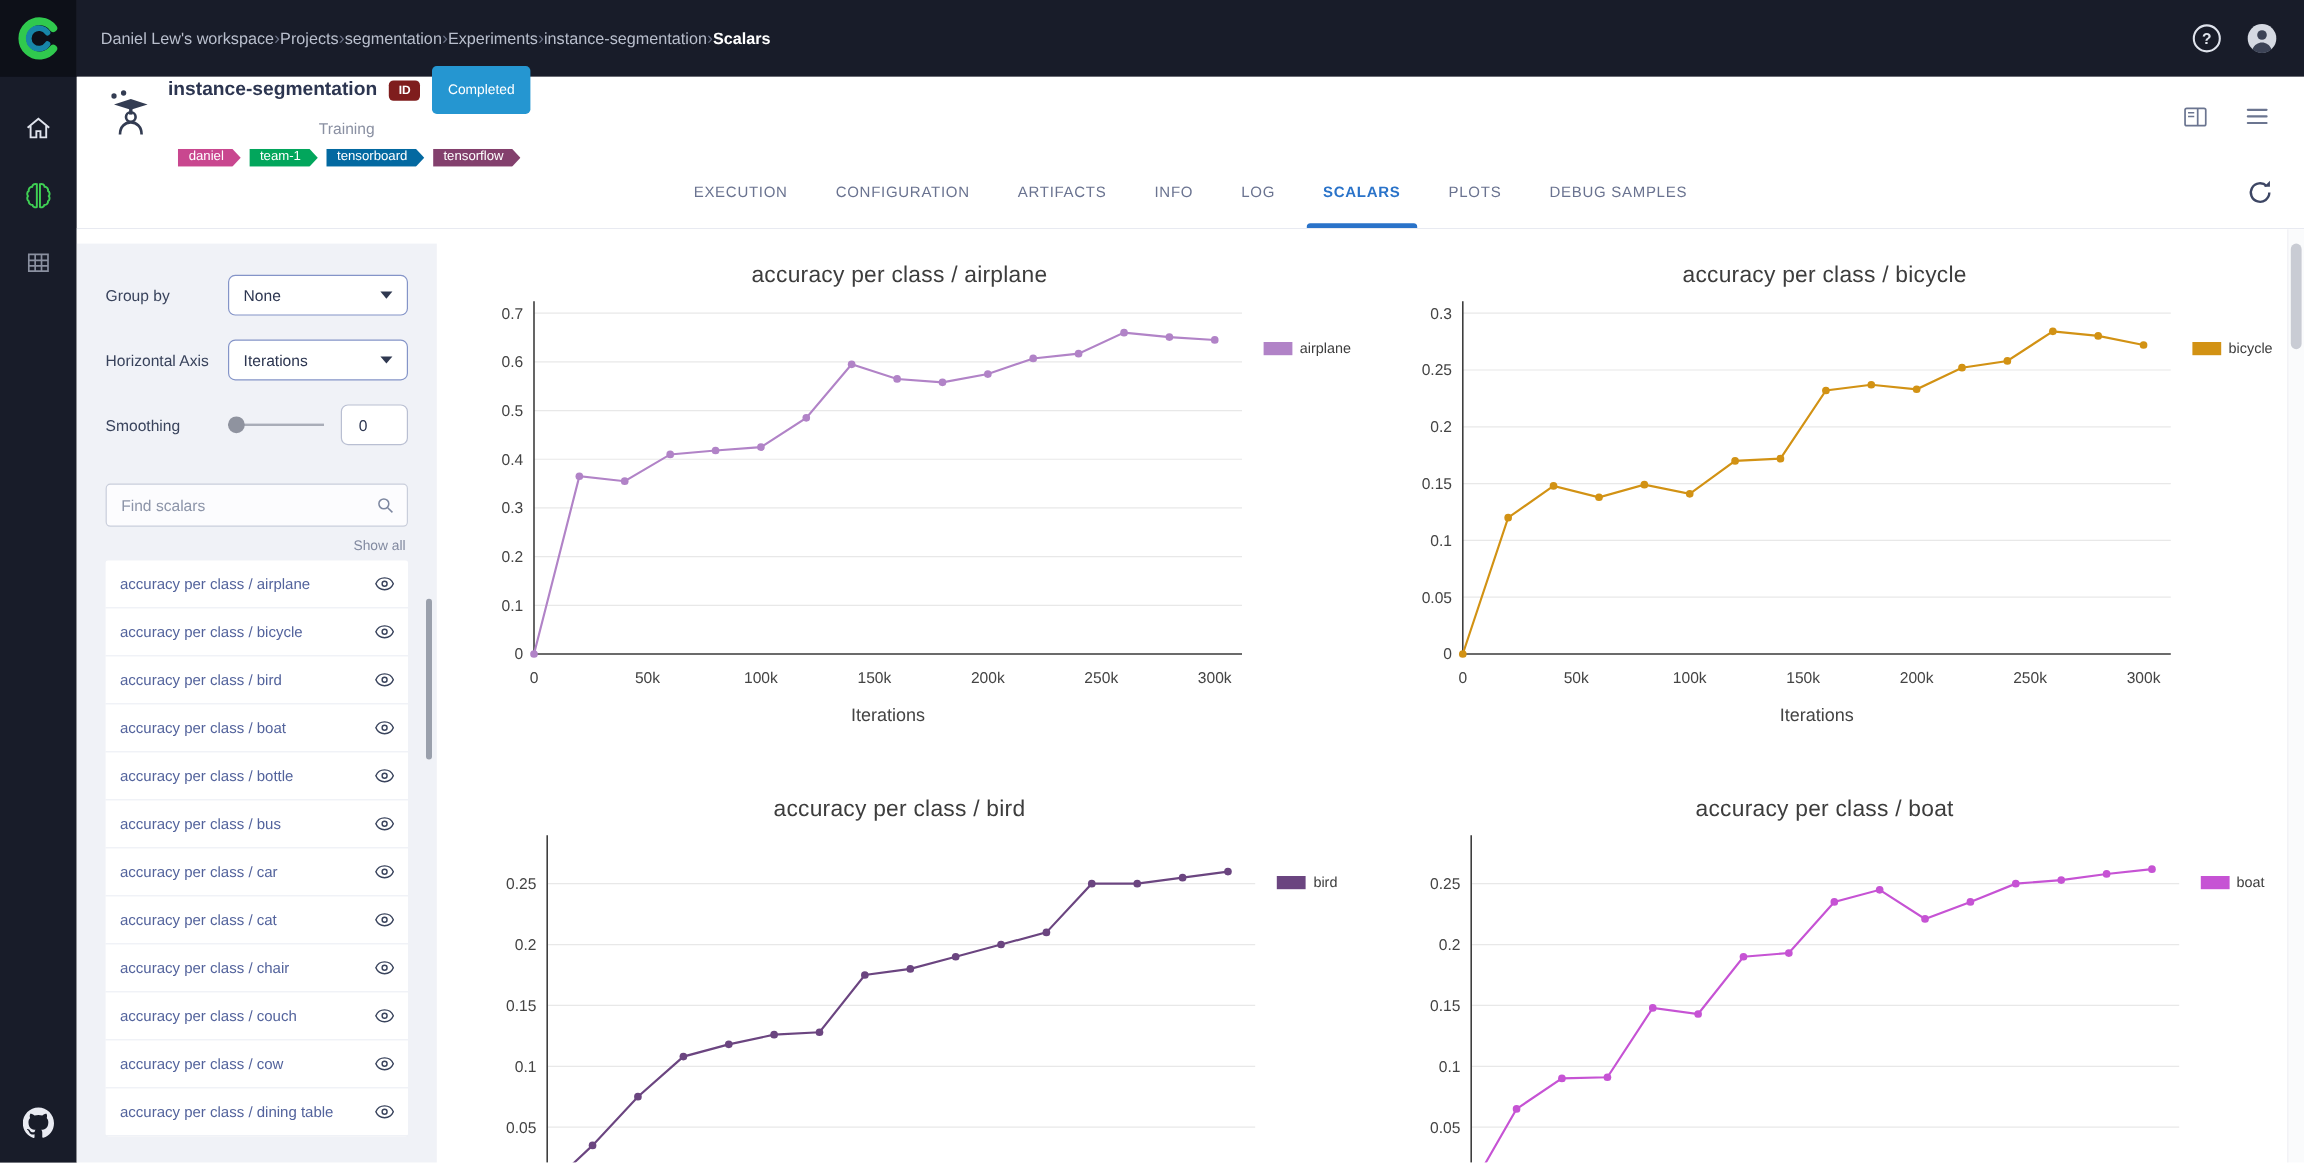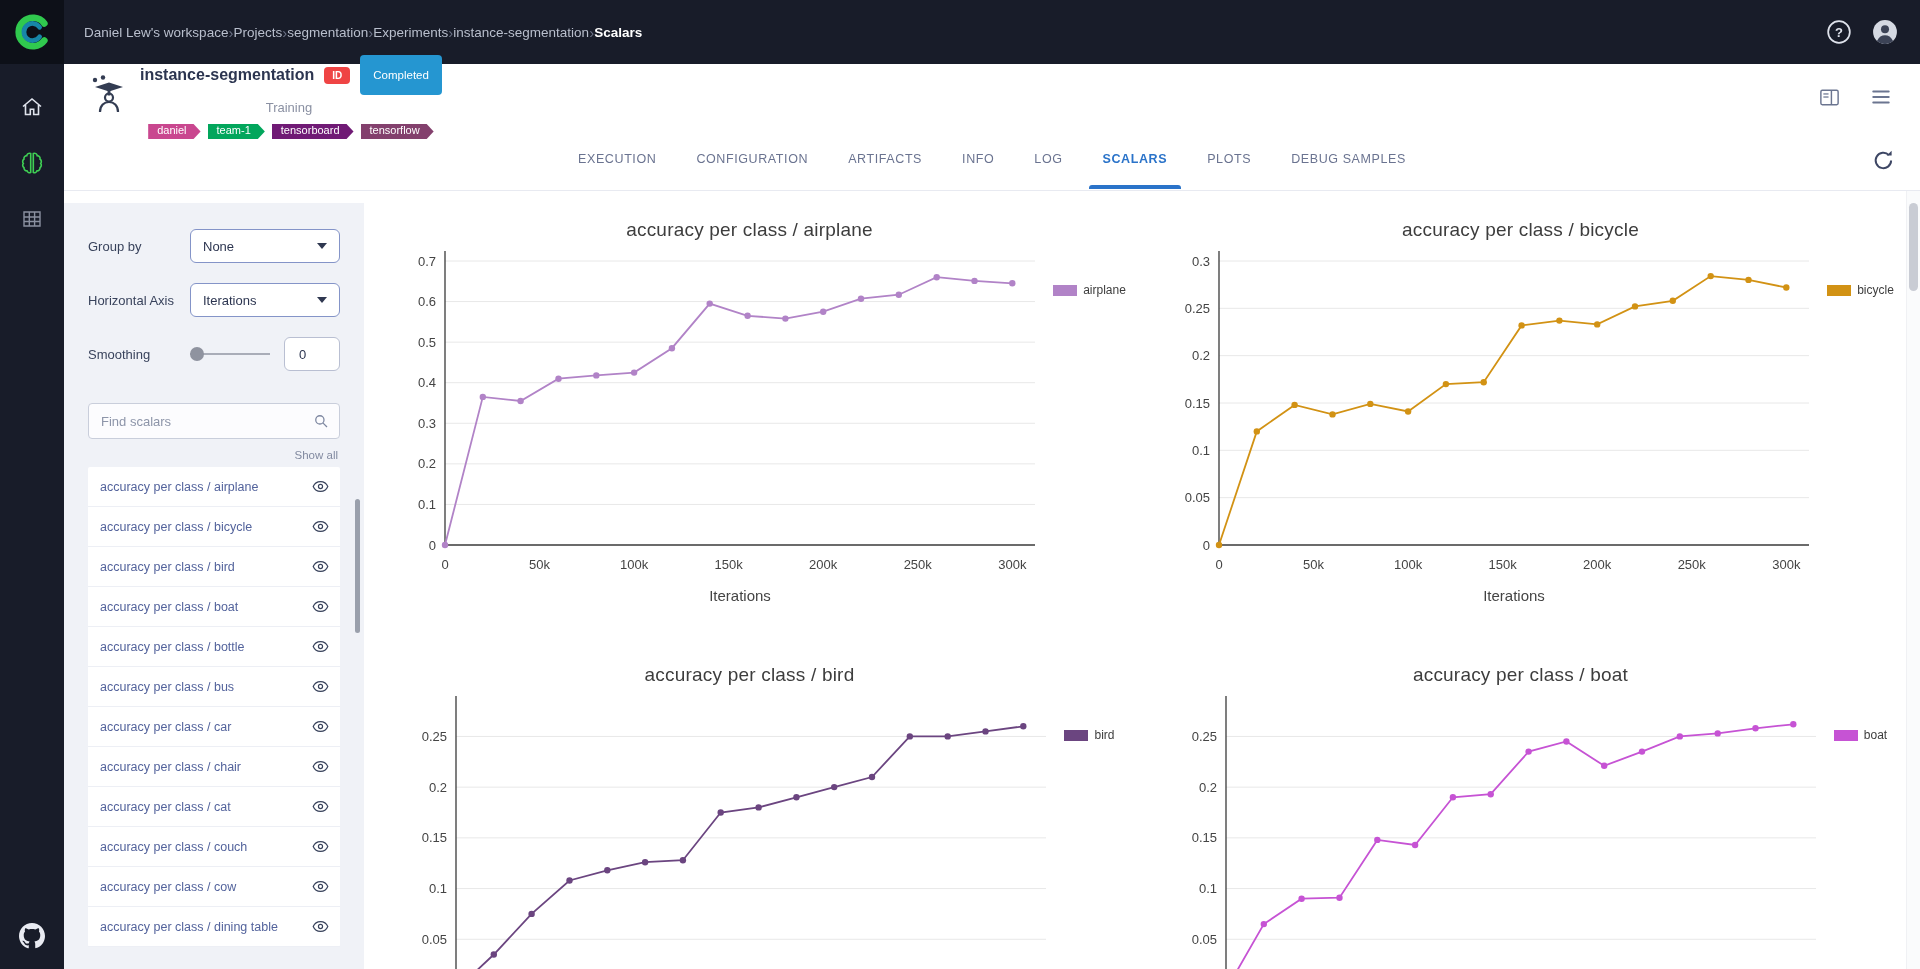--- a/index.html
+++ b/index.html
@@ -19,29 +19,29 @@
   .crumb.current{color:#ffffff;font-weight:700;}
   .crumb-sep{color:#6a7186;font-size:15px;}
   .topbar-right{margin-left:auto;display:flex;gap:20px;align-items:center;}
 
   
   .content{grid-column:2;display:flex;flex-direction:column;background:#fff;height:905px;}
   .exp-header{height:66px;display:flex;align-items:center;padding:0 26px 0 18px;}
   .exp-icon{margin-right:12px;}
   .title-row{display:flex;align-items:center;gap:10px;}
   .exp-title{font-size:16px;font-weight:700;color:#2c3550;}
-  .id-badge{background:#ef4444;color:#fff;font-size:10px;font-weight:700;padding:3px 8px;border-radius:4px;cursor:pointer;}
+  .id-badge{background:#7f1d1d;color:#fff;font-size:10px;font-weight:700;padding:3px 8px;border-radius:4px;cursor:pointer;}
   .status-badge{background:#2596d1;color:#fff;font-size:11.5px;padding:14px 13px;border-radius:4px;}
   .tags-row{display:flex;align-items:center;gap:9px;margin-top:5px;flex-direction:column;}
   .exp-type{font-size:13px;color:#8a90a2;margin-right:4px;}
   .tag{color:#fff;font-size:11px;padding:0 14px 3px 9px;clip-path:polygon(0 0,calc(100% - 7px) 0,100% 50%,calc(100% - 7px) 100%,0 100%);cursor:pointer;}
   .header-actions{margin-left:auto;display:flex;gap:26px;align-items:center;}
 
   
-  .tabbar{height:60px;border-bottom:1px solid #e8eaf1;display:flex;align-items:flex-start;justify-content:center;position:relative;flex:none;}
+  .tabbar{height:60px;border-bottom:1px solid #e8eaf1;display:flex;align-items:center;justify-content:center;position:relative;flex:none;}
   .tabs{display:flex;}
   .tab{padding:0 20px;line-height:59px;font-size:12.5px;letter-spacing:.6px;color:#6a7390;cursor:pointer;position:relative;}
   .tab.active{color:#2a73c9;font-weight:700;}
   .tab.active::after{content:"";position:absolute;left:6px;right:6px;bottom:0;height:4px;background:#2a73c9;border-radius:3px 3px 0 0;}
   .refresh{position:absolute;right:24px;top:18px;cursor:pointer;}
 
   
   .workspace{flex:1;display:flex;overflow:hidden;position:relative;background:#fff;}
   .scalar-panel{width:300px;flex:none;background:#f0f2f7;padding:26px 24px 0;box-sizing:border-box;position:relative;overflow:hidden;margin-top:12px;}
   .control-row{display:flex;align-items:center;justify-content:space-between;margin-bottom:20px;}
@@ -162,21 +162,21 @@
         <div class="title-row">
           <span class="exp-title">instance-segmentation</span>
           <span class="id-badge">ID</span>
           <span class="status-badge">Completed</span>
         </div>
         <div class="tags-row">
           <span class="exp-type">Training</span>
           <span id="tags" style="display:flex;gap:7px;">
               <span class="tag" style="background: rgb(201, 71, 143);">daniel</span>
               <span class="tag" style="background: rgb(2, 166, 92);">team-1</span>
-              <span class="tag" style="background: #701a75;">tensorboard</span>
+              <span class="tag" style="background: #0369a1;">tensorboard</span>
               <span class="tag" style="background: rgb(131, 64, 109);">tensorflow</span>
             </span>
         </div>
       </div>
       <div class="header-actions">
         <div class="rail-btn">
           <svg width="23" height="23" viewBox="0 0 24 24">
               <rect x="3" y="4.5" width="18" height="15" rx="1.5" fill="none" stroke="#6b7590" stroke-width="1.5"></rect>
               <line x1="14" y1="4.5" x2="14" y2="19.5" stroke="#6b7590" stroke-width="1.5"></line>
               <line x1="5.6" y1="8.3" x2="11" y2="8.3" stroke="#6b7590" stroke-width="1.3"></line>
@@ -308,30 +308,30 @@
             <div class="scalar-row">
               <span class="scalar-label">accuracy per class / car</span>
               <span class="eye">
                 <svg width="19" height="19" viewBox="0 0 24 24">
                   <path d="M2.8 12C4.4 8.2 7.9 5.8 12 5.8s7.6 2.4 9.2 6.2c-1.6 3.8-5.1 6.2-9.2 6.2S4.4 15.8 2.8 12z" fill="none" stroke="#39435c" stroke-width="1.5"></path>
                   <circle cx="12" cy="12" r="2.6" fill="none" stroke="#39435c" stroke-width="1.5"></circle>
                 </svg>
               </span>
             </div>
             <div class="scalar-row">
+              <span class="scalar-label">accuracy per class / cat</span>
+              <span class="eye">
+                <svg width="19" height="19" viewBox="0 0 24 24">
+                  <path d="M2.8 12C4.4 8.2 7.9 5.8 12 5.8s7.6 2.4 9.2 6.2c-1.6 3.8-5.1 6.2-9.2 6.2S4.4 15.8 2.8 12z" fill="none" stroke="#39435c" stroke-width="1.5"></path>
+                  <circle cx="12" cy="12" r="2.6" fill="none" stroke="#39435c" stroke-width="1.5"></circle>
+                </svg>
+              </span>
+            </div>
+            <div class="scalar-row">
               <span class="scalar-label">accuracy per class / chair</span>
-              <span class="eye">
-                <svg width="19" height="19" viewBox="0 0 24 24">
-                  <path d="M2.8 12C4.4 8.2 7.9 5.8 12 5.8s7.6 2.4 9.2 6.2c-1.6 3.8-5.1 6.2-9.2 6.2S4.4 15.8 2.8 12z" fill="none" stroke="#39435c" stroke-width="1.5"></path>
-                  <circle cx="12" cy="12" r="2.6" fill="none" stroke="#39435c" stroke-width="1.5"></circle>
-                </svg>
-              </span>
-            </div>
-            <div class="scalar-row">
-              <span class="scalar-label">accuracy per class / cat</span>
               <span class="eye">
                 <svg width="19" height="19" viewBox="0 0 24 24">
                   <path d="M2.8 12C4.4 8.2 7.9 5.8 12 5.8s7.6 2.4 9.2 6.2c-1.6 3.8-5.1 6.2-9.2 6.2S4.4 15.8 2.8 12z" fill="none" stroke="#39435c" stroke-width="1.5"></path>
                   <circle cx="12" cy="12" r="2.6" fill="none" stroke="#39435c" stroke-width="1.5"></circle>
                 </svg>
               </span>
             </div>
             <div class="scalar-row">
               <span class="scalar-label">accuracy per class / couch</span>
               <span class="eye">

